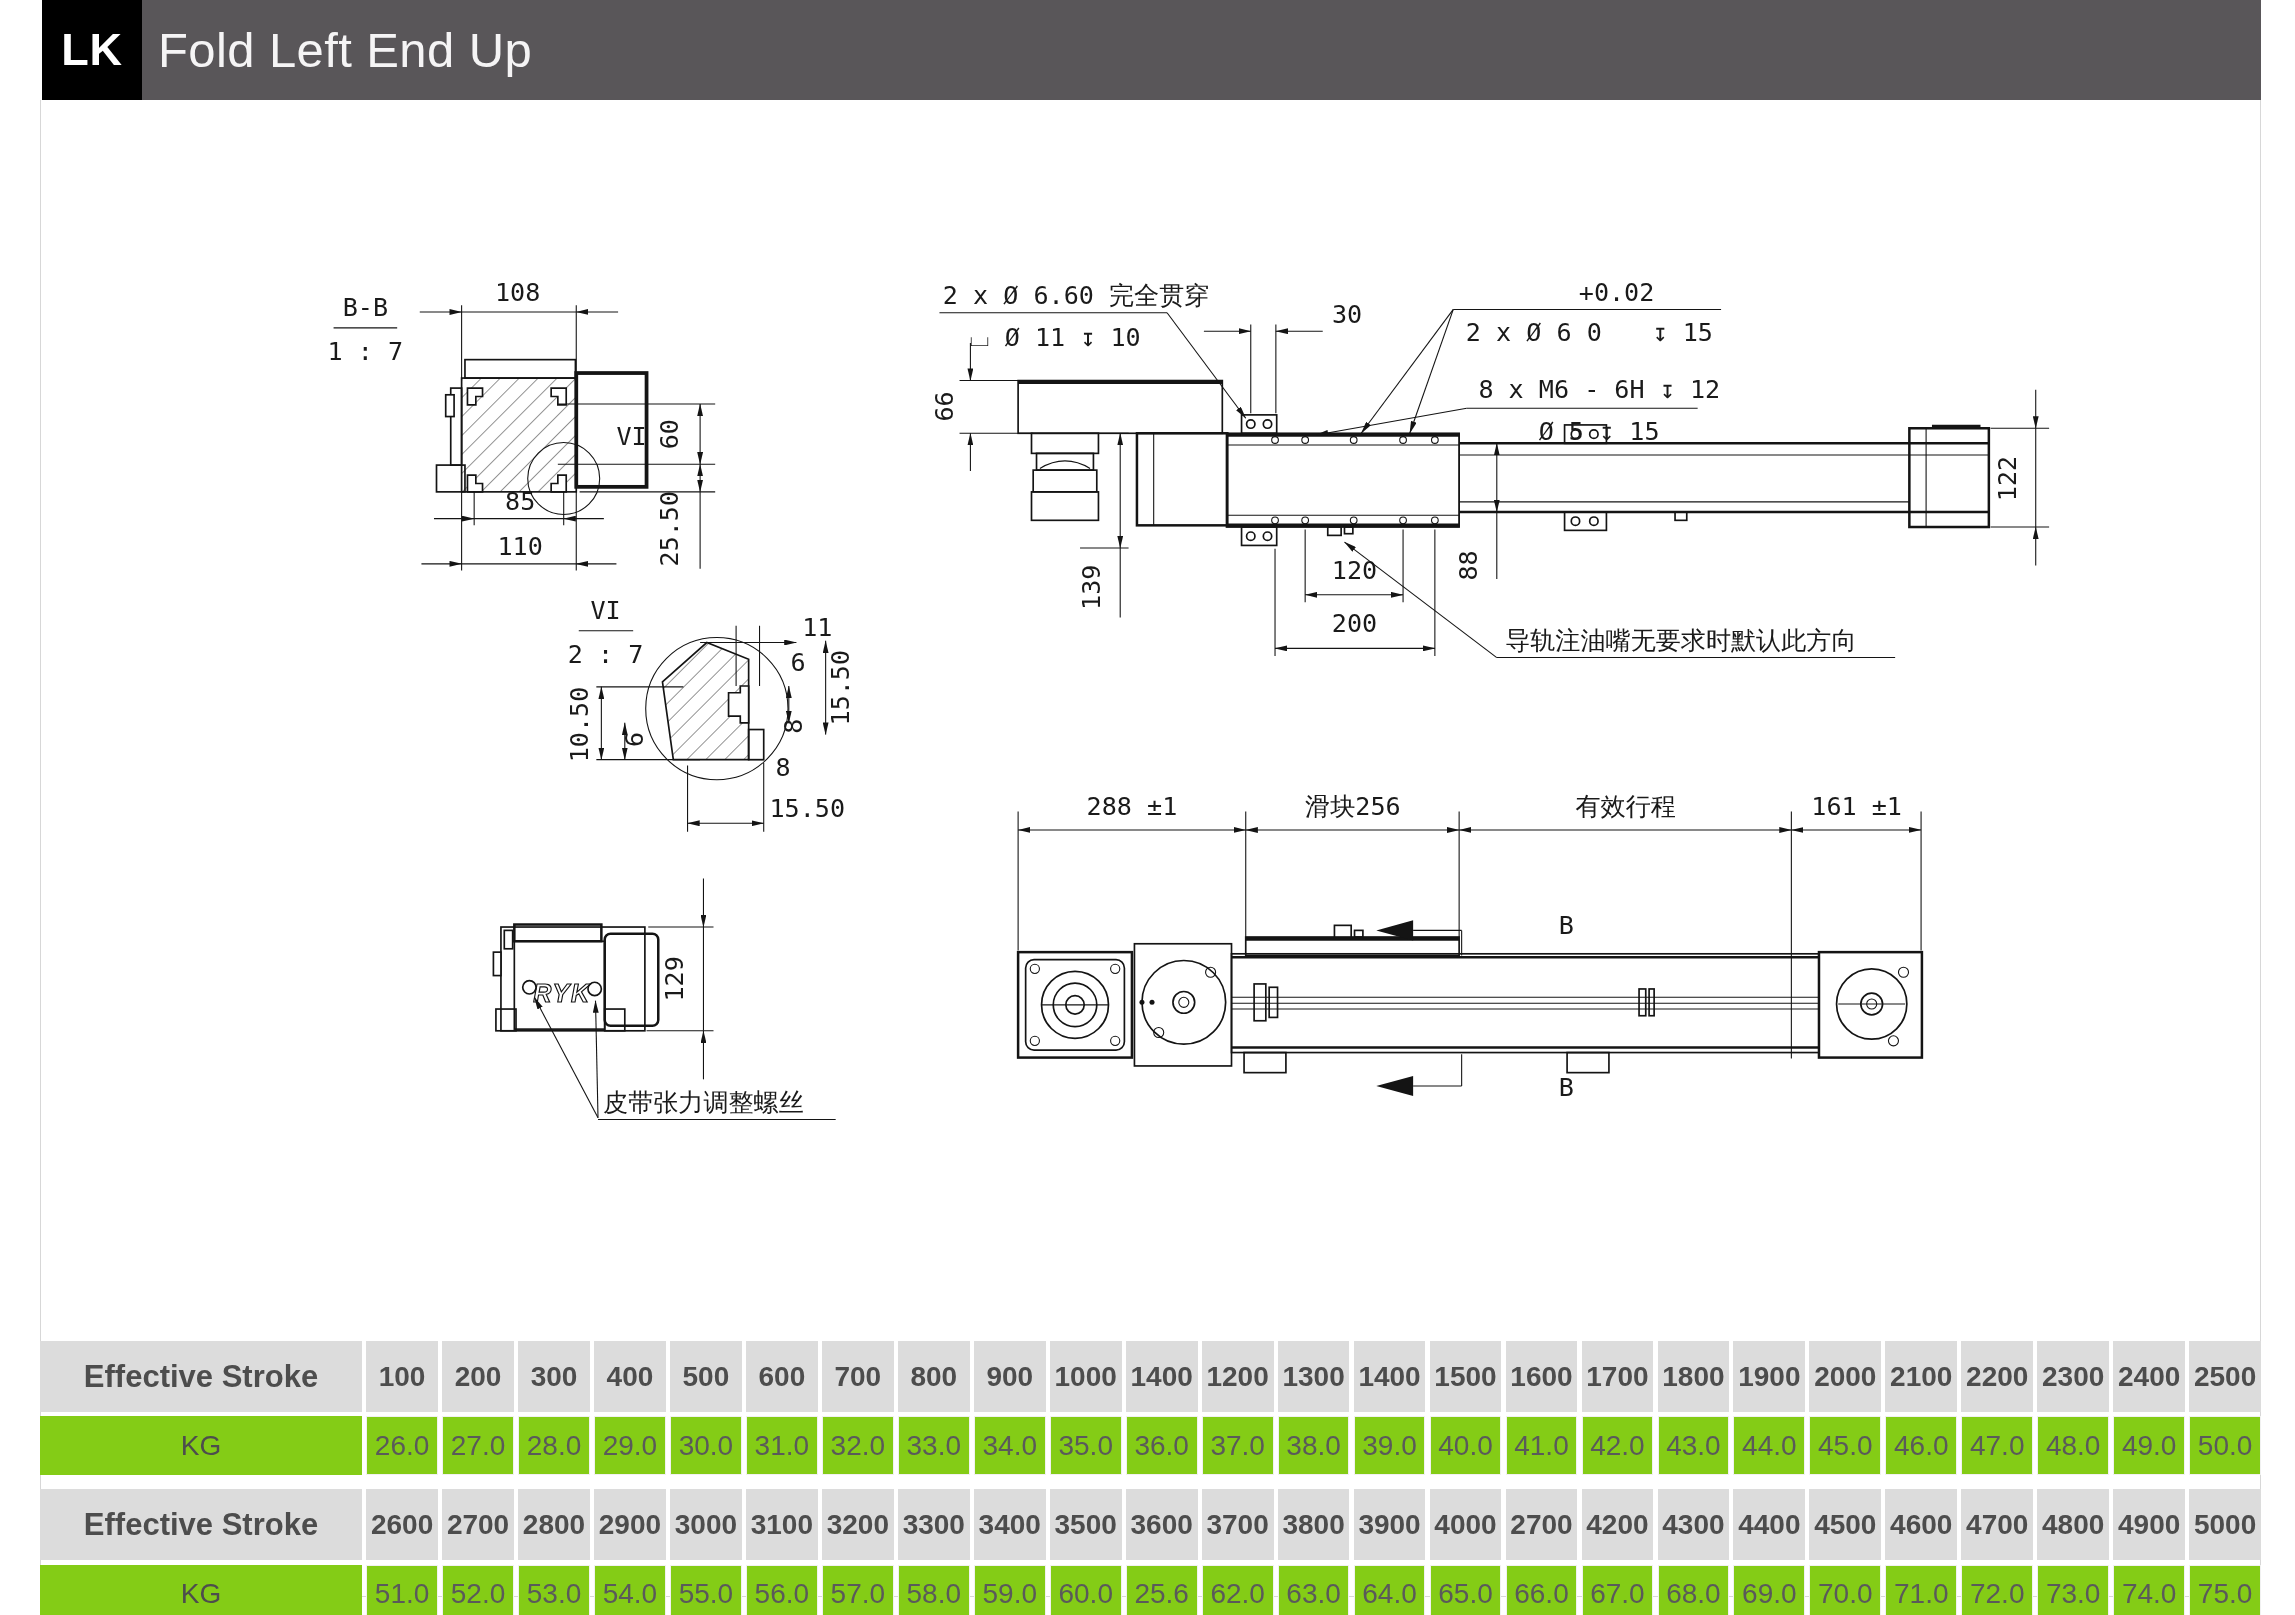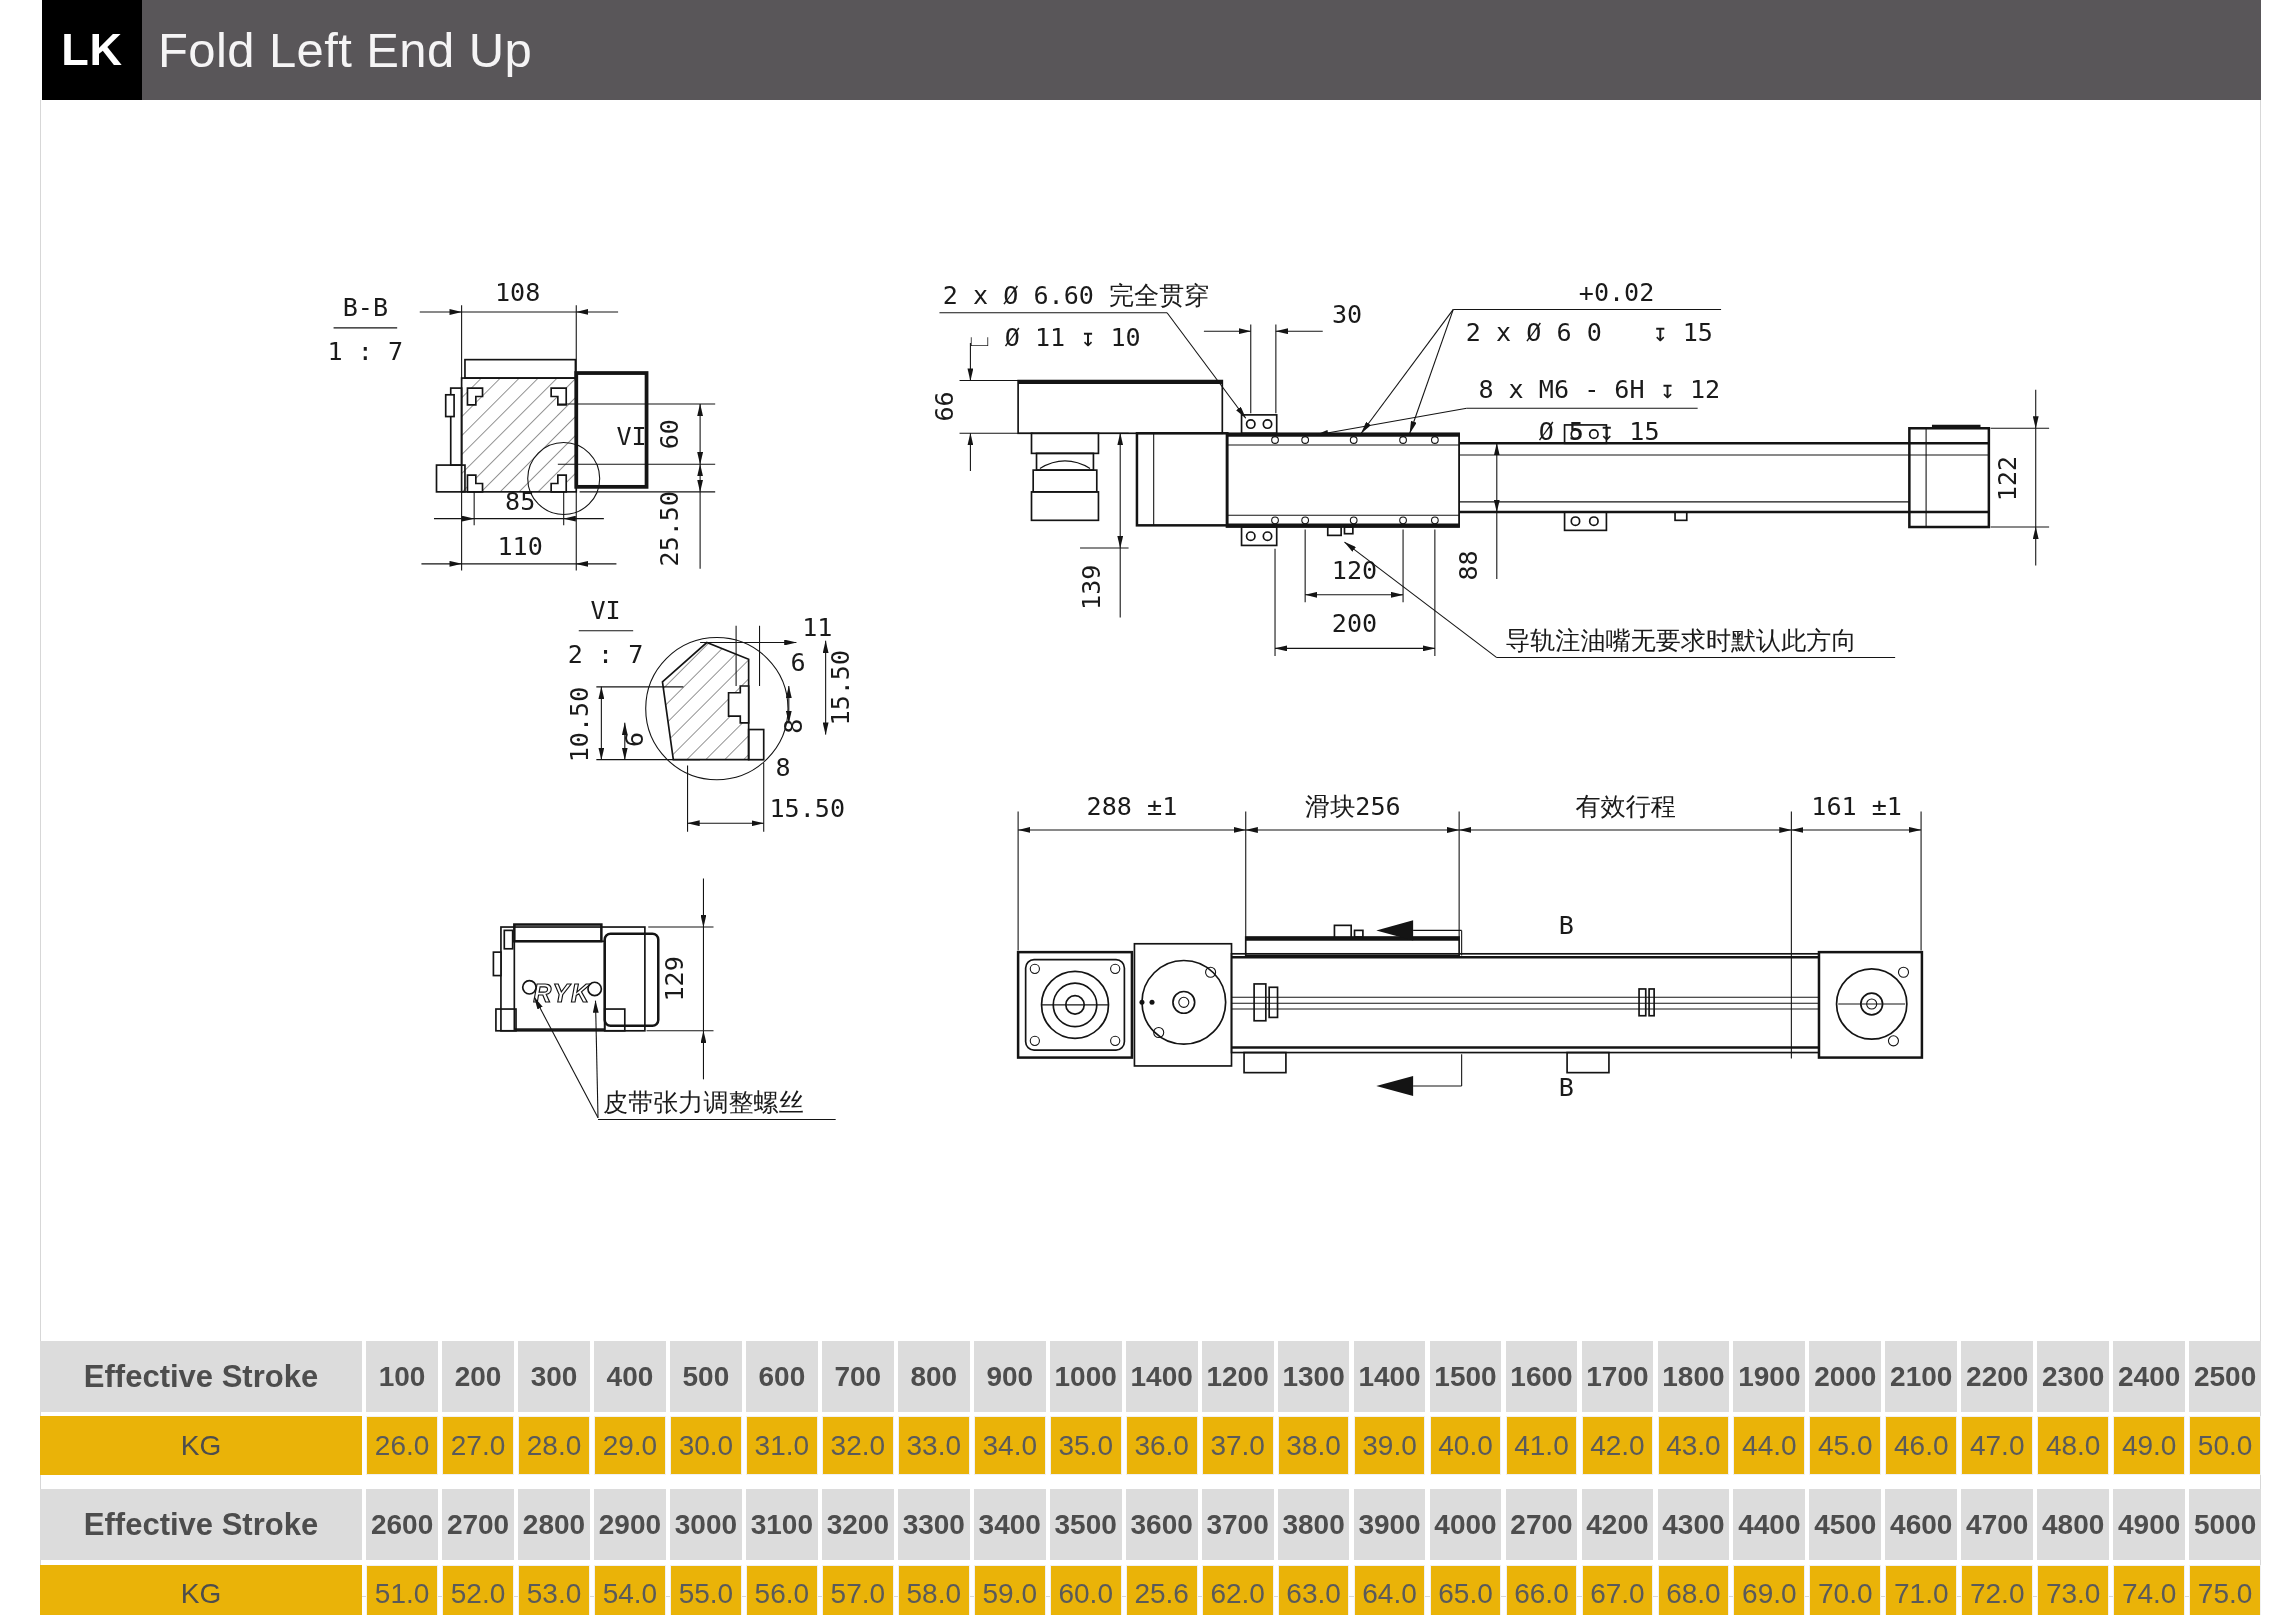--- a/index.html
+++ b/index.html
@@ -27,21 +27,21 @@
   svg .wfill { fill:#ffffff; stroke:#141414; stroke-width:2px; }
   svg .hatchfill { fill:url(#hatch); stroke:#141414; stroke-width:2px; }
   svg .solid { fill:#141414; stroke:none; }
 
   
   .tables { position:absolute; left:40px; top:1341px; width:2221px; }
   .stroke-table { display:grid; grid-template-columns:322px repeat(25, 1fr); gap:4.2px; margin-bottom:14.2px; }
   .stroke-table .th { background:#dcdcdc; color:#4d4d4d; font-weight:bold; font-size:28px;
                       height:71px; display:flex; align-items:center; justify-content:center; }
   .stroke-table .th-label { font-size:31px; }
-  .stroke-table .td { background:#eab308; color:#5a5a5a; font-size:28px; border:0.8px solid #f1f1f1;
+  .stroke-table .td { background:#84cc16; color:#5a5a5a; font-size:28px; border:0.8px solid #f1f1f1;
                       height:59px; display:flex; align-items:center; justify-content:center; }
   .stroke-table .td-label { border:none; color:#4d4d4d; }
 </style>
 </head>
 <body>
 
 <div class="topbar">
   <div class="logo-box">LK</div>
   <div class="page-title">Fold Left End Up</div>
 </div>

